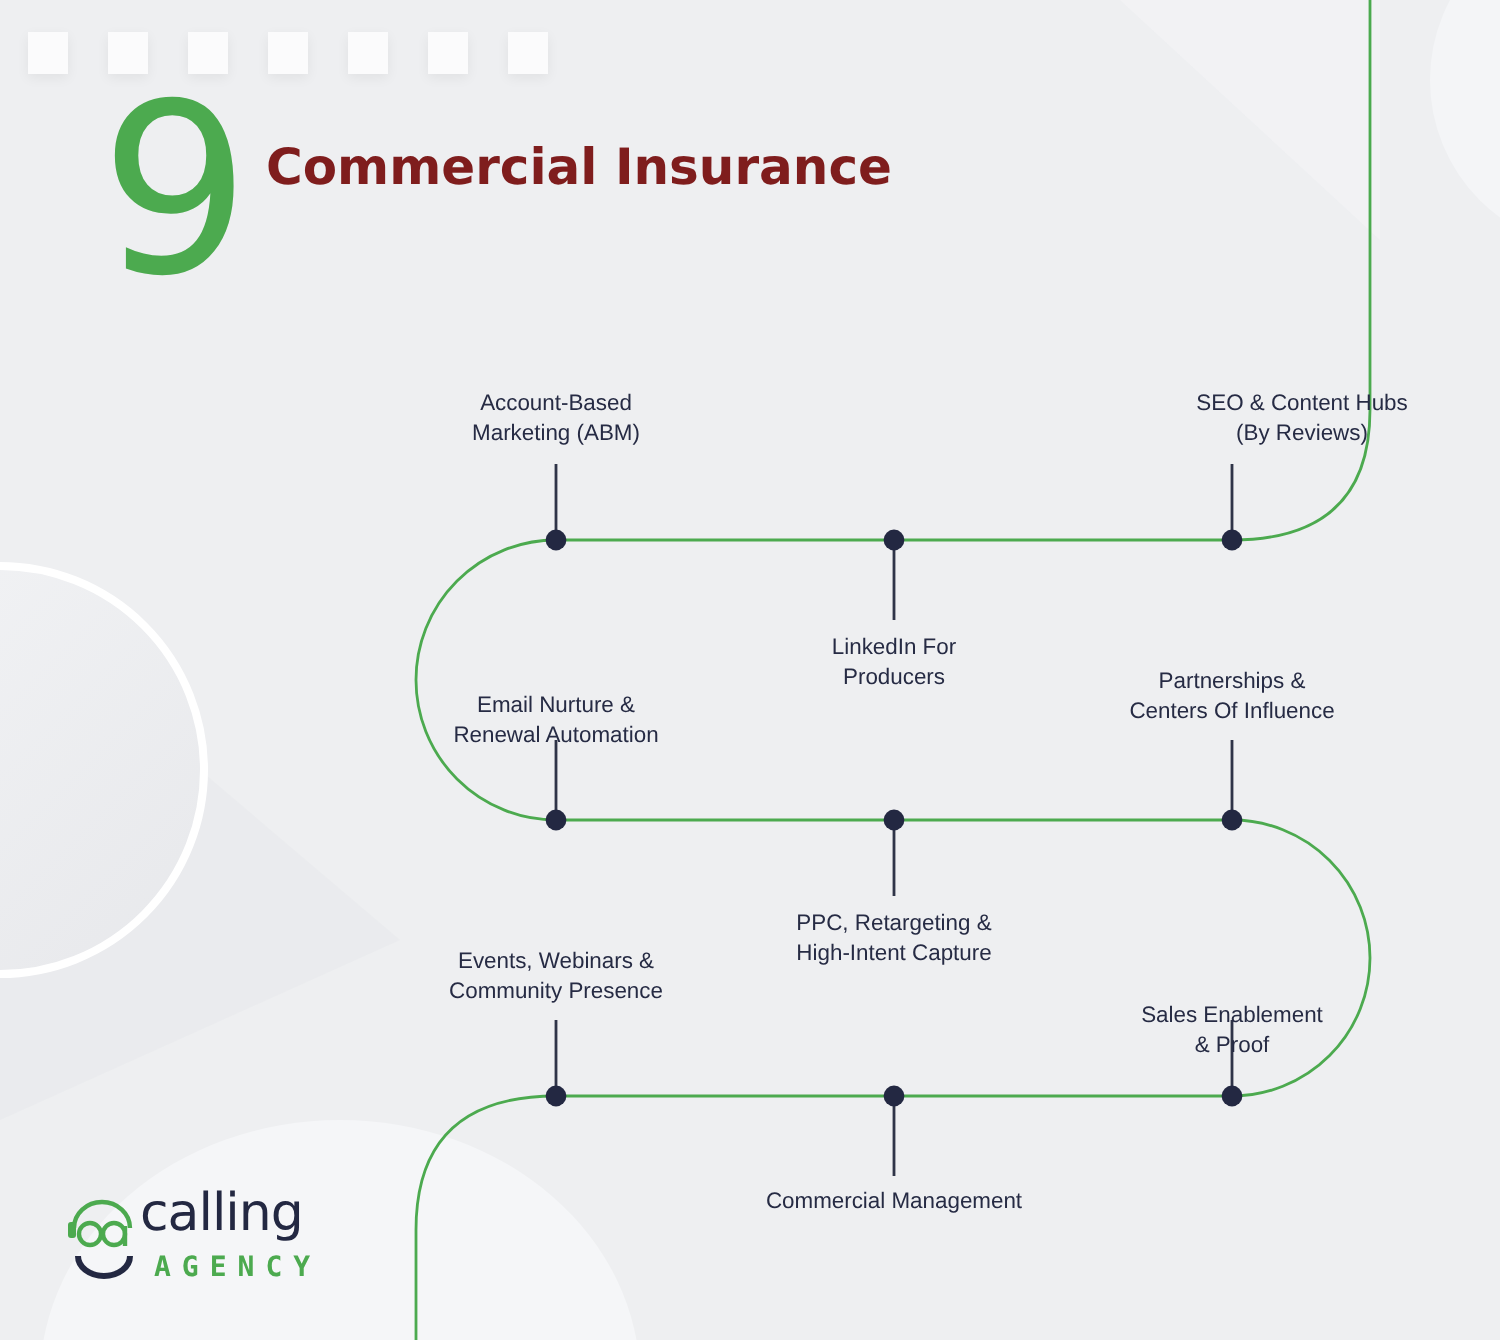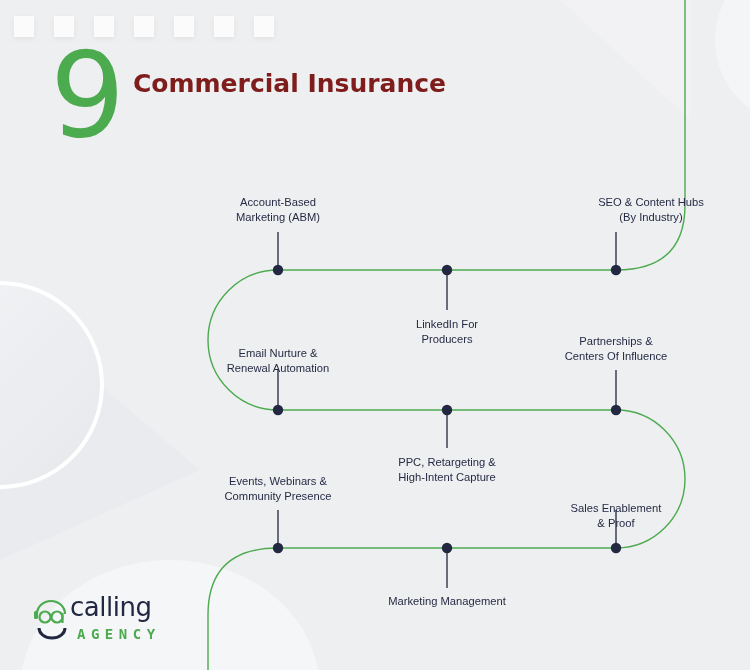--- a/index.html
+++ b/index.html
@@ -107,40 +107,40 @@
 <div class="label" style="left:278px; top:195px;">
   <div>Account-Based</div>
   <div>Marketing (ABM)</div>
 </div>
 <div class="label" style="left:447px; top:317px;text-align:center;">
   <div>LinkedIn For</div>
   <div>Producers</div>
 </div>
 <div class="label" style="left:616px; top:195px;margin-left:35px;">
   <div>SEO &amp; Content Hubs</div>
-  <div>(By Industry)</div>
+  <div>(By Reviews)</div>
 </div>
 <div class="label" style="left:278px; top:334px;margin-top:12px;">
   <div>Email Nurture &amp;</div>
   <div>Renewal Automation</div>
 </div>
 <div class="label" style="left:447px; top:455px;">
   <div>PPC, Retargeting &amp;</div>
   <div>High-Intent Capture</div>
 </div>
 <div class="label" style="left:616px; top:334px;">
   <div>Partnerships &amp;</div>
   <div>Centers Of Influence</div>
 </div>
 <div class="label" style="left:278px; top:474px;">
   <div>Events, Webinars &amp;</div>
   <div>Community Presence</div>
 </div>
 <div class="label" style="left:447px; top:594px;">
-  <div>Marketing Management</div>
+  <div>Commercial Management</div>
 </div>
 <div class="label" style="left:616px; top:501px;">
   <div>Sales Enablement</div>
   <div>&amp; Proof</div>
 </div>
 
 <div class="logo">
   <svg width="40" height="46" viewBox="0 0 40 46" style="position:absolute;left:0;top:0;">
     <path d="M5,16 A14,13 0 0 1 33,16" fill="none" stroke="#4caa4f" stroke-width="2.2"></path>
     <rect x="2" y="13" width="4" height="8" rx="1.5" fill="#4caa4f"></rect>

